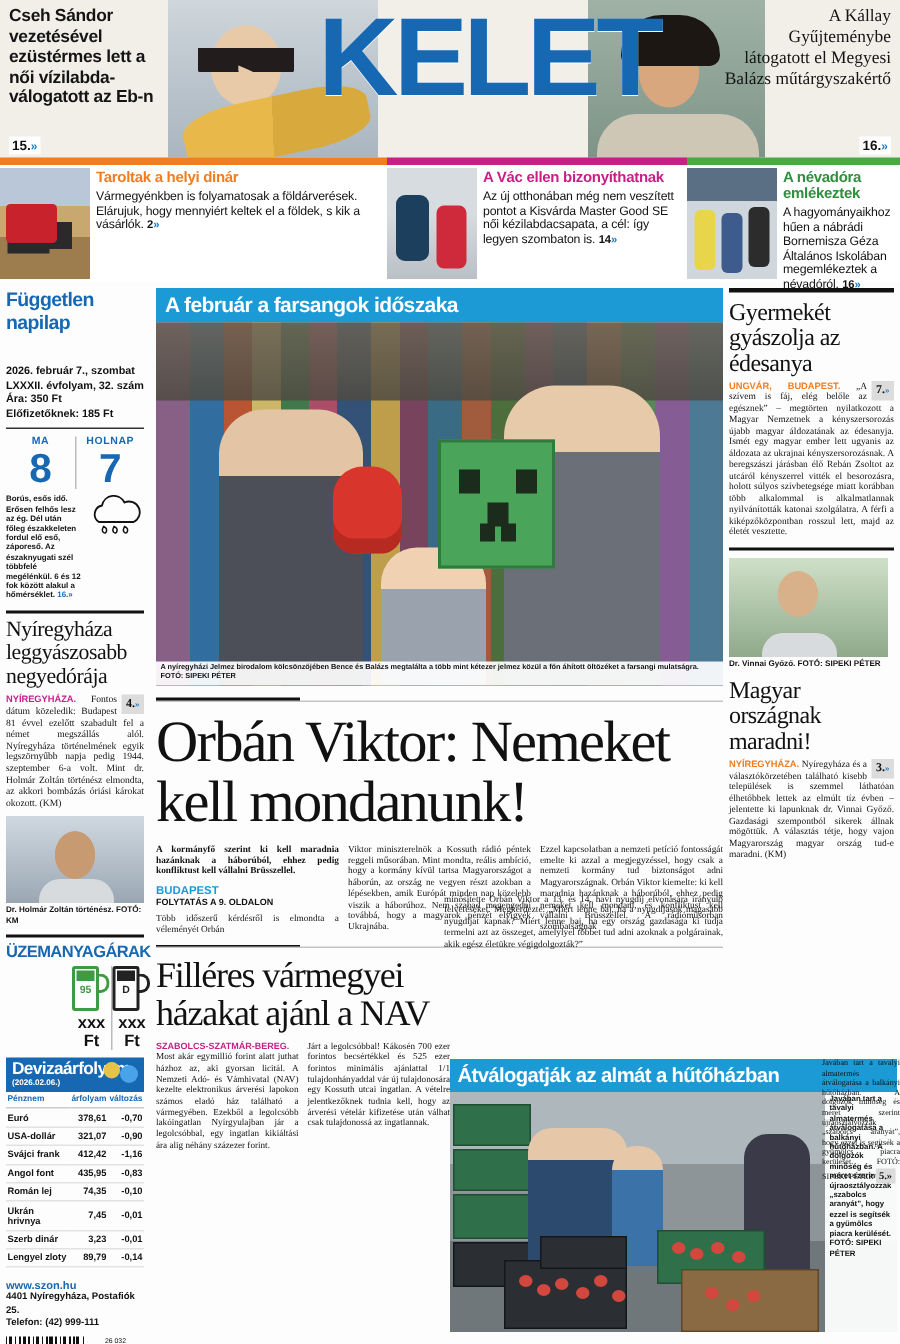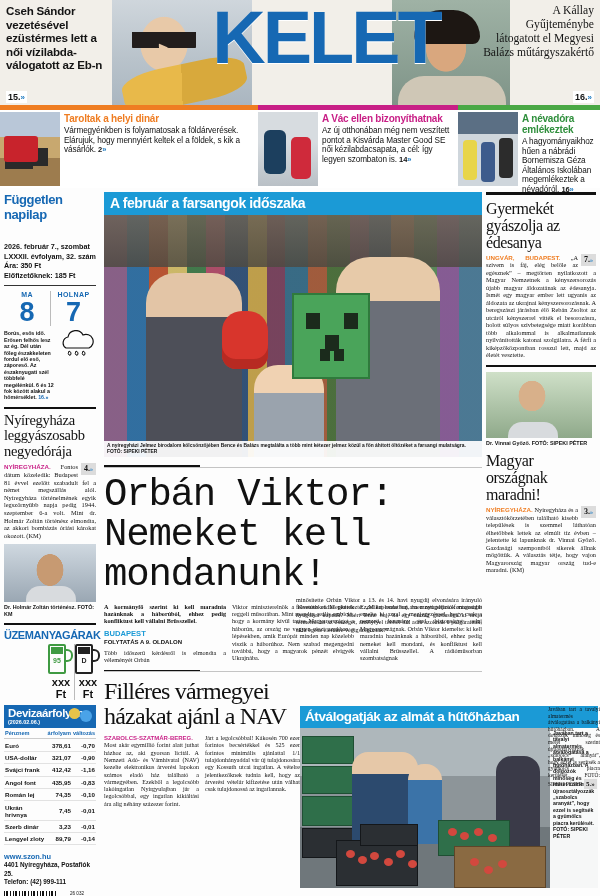--- a/index.html
+++ b/index.html
@@ -256,21 +256,21 @@
   }
   .lp-cap {
     position: absolute; left: 0; bottom: 0; width: 378px;
     background: rgba(255,255,255,0.92); color: #111;
     font-size: 4.9px; line-height: 6px; padding: 2px 3px; font-weight: 700;
   }
 
   .rule-blk { height: 2.5px; background: #111; width: 96px; margin: 8px 0 0; }
   .rule-gry { height: 1px; background: #c4c4c4; position: relative; top: -1px; }
   .main-head {
-    font-family: Liberation Mono, monospace; font-size: 39px; line-height: 40px;
+    font-family: Liberation Serif, serif; font-size: 39px; line-height: 40px;
     color: #111; letter-spacing: -1.2px; margin-top: 6px;
   }
 
   .cols3 { display: flex; gap: 6px; margin-top: 8px; }
   .col { flex: 1 1 33.33%; }
   .col p { font-family: "Liberation Serif", serif; font-size: 6.2px; line-height: 7.4px; text-align: justify; color: #111; }
   .col p.bold { font-weight: 700; }
   .dl-blue { font-family: "Liberation Sans", sans-serif; font-weight: 800; font-size: 7.6px; color: #1b9ad6; margin: 4px 0 1px; }
   .cont { font-family: "Liberation Sans", sans-serif; font-weight: 700; font-size: 6px; color: #111; margin-bottom: 4px; }
 

